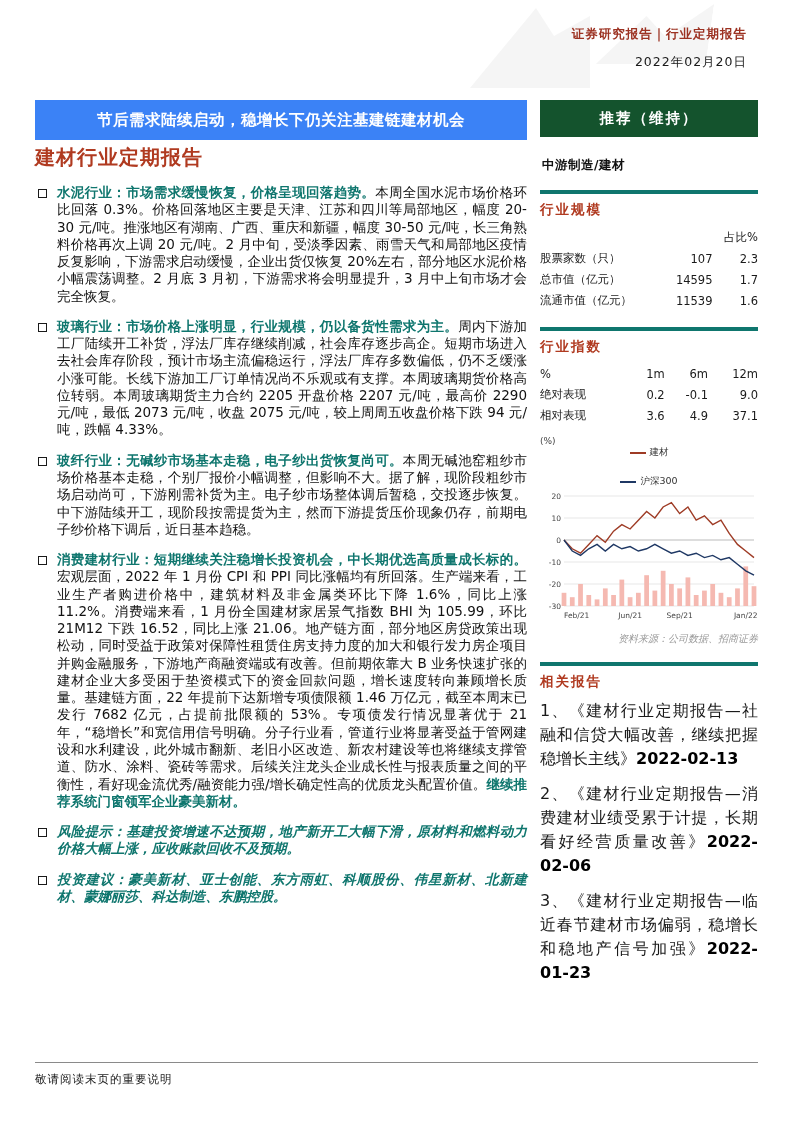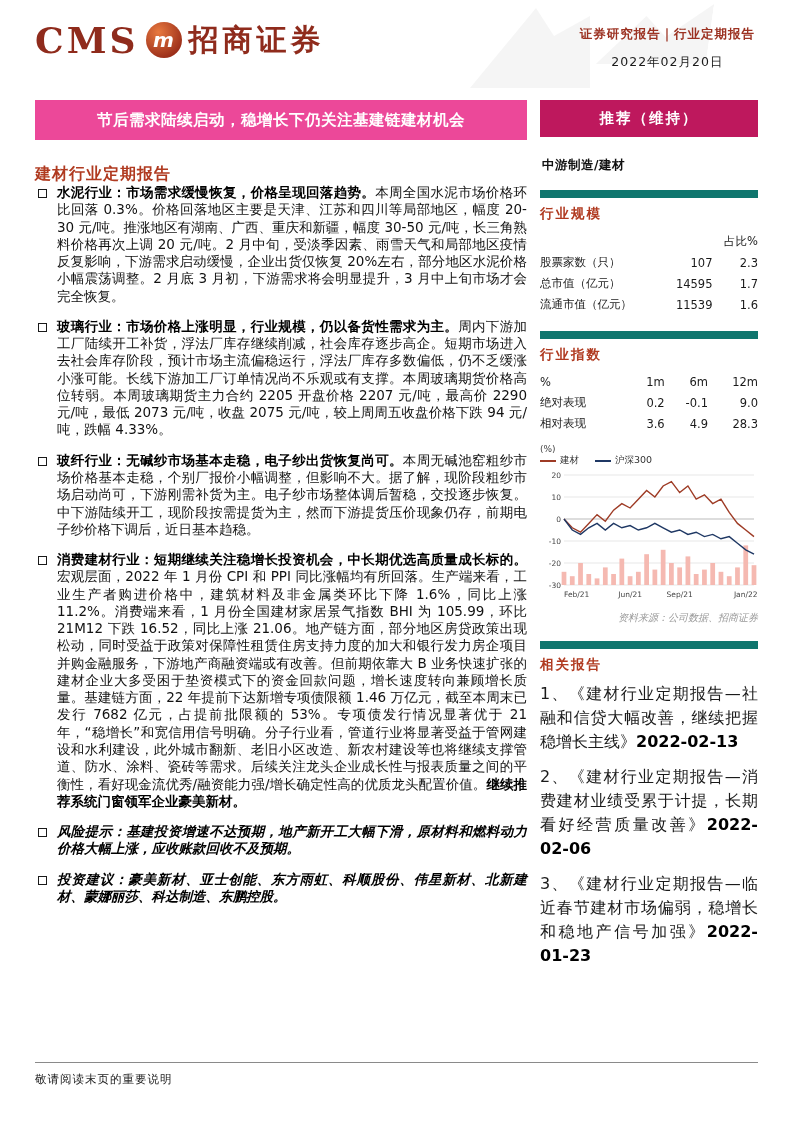--- a/index.html
+++ b/index.html
@@ -11,50 +11,50 @@
   .wm1{left:470px;top:8px;width:120px;height:80px;clip-path:polygon(0 100%,55% 0,70% 35%,100% 10%,100% 100%);}
   .wm2{left:600px;top:4px;width:110px;height:60px;clip-path:polygon(0 100%,40% 20%,60% 55%,100% 0,100% 100%);transform:skewX(-8deg);}
 
   
   .header{position:absolute;left:35px;right:35px;top:18px;height:62px;}
   .logo{position:absolute;left:0;top:4px;display:flex;align-items:center;gap:7px;}
   .logo-cms{font-family:"DejaVu Serif","Liberation Serif",serif;font-size:36px;font-weight:bold;color:#8f2b1c;letter-spacing:3px;line-height:1;}
   .logo-ball{width:36px;height:36px;border-radius:50%;background:radial-gradient(circle at 35% 28%,#e8793f,#9c2f1a 75%);
              color:#fff;display:flex;align-items:center;justify-content:center;font-size:20px;font-weight:bold;font-style:italic;line-height:1;}
   .logo-cn{font-size:30px;font-weight:bold;color:#8f2b1c;letter-spacing:4px;line-height:1;}
-  .header-right{position:absolute;right:3px;top:8px;text-align:center;}
+  .header-right{position:absolute;right:11px;top:8px;text-align:right;}
   .header-type{color:#9c3222;font-size:12.5px;font-weight:bold;letter-spacing:1px;}
   .header-date{margin-top:11px;font-size:12.5px;color:#1a1a1a;letter-spacing:1px;}
 
   
-  .title-banner{position:absolute;left:35px;top:100px;width:492px;height:40px;background:#ec4899;color:#fff;
+  .title-banner{position:absolute;left:35px;top:100px;width:492px;height:40px;background:#3b82f6;color:#fff;
                 display:flex;align-items:center;justify-content:center;font-size:15.5px;font-weight:bold;letter-spacing:.5px;}
-  .subtitle{position:absolute;left:35px;top:164px;color:#b03a20;font-size:16px;font-weight:bold;letter-spacing:1px;}
+  .subtitle{position:absolute;left:35px;top:144px;color:#b03a20;font-size:20px;font-weight:bold;letter-spacing:1px;}
 
   
   .body-col{position:absolute;left:35px;top:184px;width:492px;}
   .para{display:flex;margin-bottom:13px;}
   .bullet{flex:none;width:7px;height:7px;border:1.5px solid #1a1a1a;margin:5px 10px 0 3px;}
   .para p{margin:0;font-size:13.5px;line-height:1.28;text-align:justify;color:#111;}
   .para.ital p{font-style:italic;}
-  .para p b{color:#000000;}
+  .para p b{color:#0f766e;}
 
   
   .sidebar{position:absolute;left:540px;top:100px;width:218px;}
-  .rec-banner{background:#be185d;color:#fff;font-weight:bold;font-size:14.5px;text-align:center;padding:9px 0;letter-spacing:2px;}
+  .rec-banner{background:#14532d;color:#fff;font-weight:bold;font-size:14.5px;text-align:center;padding:9px 0;letter-spacing:2px;}
   .industry-tag{font-size:12.5px;font-weight:bold;color:#111;margin:20px 0 4px 2px;letter-spacing:.5px;}
-  .sec-head{border-top:8px solid #0f766e;color:#b03a20;font-weight:bold;font-size:13.5px;padding-top:7px;margin-top:16px;margin-bottom:8px;letter-spacing:2px;}
+  .sec-head{border-top:4px solid #0f766e;color:#b03a20;font-weight:bold;font-size:13.5px;padding-top:7px;margin-top:16px;margin-bottom:8px;letter-spacing:2px;}
   .s-table{width:100%;border-collapse:collapse;font-size:11.5px;color:#1a1a1a;}
   .s-table td{padding:3px 0;}
   .s-table .num{text-align:right;}
   .s-table .lab{text-align:left;}
 
   
   .chart-wrap{margin-top:10px;}
-  .chart-legend{display:flex;justify-content:flex-start;gap:16px;font-size:9.5px;color:#333;margin-bottom:2px;align-items:center;}
+  .chart-legend{display:flex;justify-content:flex-start;gap:16px;font-size:9.5px;color:#333;margin-bottom:2px;align-items:center;flex-direction:column;}
   .lg{display:flex;align-items:center;gap:4px;}
   .lseg{display:inline-block;width:16px;height:2px;}
   .ylab{font-size:9px;color:#444;margin:2px 0 0 0;}
   .source{font-size:10px;color:#999;font-style:italic;text-align:right;margin-top:6px;}
 
   .report-item{font-size:16px;line-height:1.5;color:#1a1a1a;margin-bottom:11px;text-align:justify;}
   .report-item b{color:#000;}
 
   
   .footer-line{position:absolute;left:35px;right:35px;top:1062px;border-top:1px solid #8a8a8a;}
@@ -62,25 +62,20 @@
 </style>
 </head>
 <body>
 
 <div class="page">
 
   <div class="wm wm1"></div>
   <div class="wm wm2"></div>
 
   <div class="header">
-    <div class="logo">
-      <span class="logo-cms">CMS</span>
-      <span class="logo-ball">m</span>
-      <span class="logo-cn">招商证券</span>
-    </div>
     <div class="header-right">
       <div class="header-type">证券研究报告｜行业定期报告</div>
       <div class="header-date">2022年02月20日</div>
     </div>
   </div>
 
   <div class="title-banner">节后需求陆续启动，稳增长下仍关注基建链建材机会</div>
   <div class="subtitle">建材行业定期报告</div>
 
   <div class="body-col">
@@ -160,21 +155,21 @@
       <tr>
         <td class="lab">绝对表现</td>
         <td class="num">0.2</td>
         <td class="num">-0.1</td>
         <td class="num">9.0</td>
       </tr>
       <tr>
         <td class="lab">相对表现</td>
         <td class="num">3.6</td>
         <td class="num">4.9</td>
-        <td class="num">28.3</td>
+        <td class="num">37.1</td>
       </tr>
     </tbody>
       </table>
 
     <div class="chart-wrap">
       <div class="ylab">(%)</div>
       <div class="chart-legend">
         <span class="lg">
             <span class="lseg" style="background: rgb(158, 59, 37);"></span>
             <span>建材</span>

